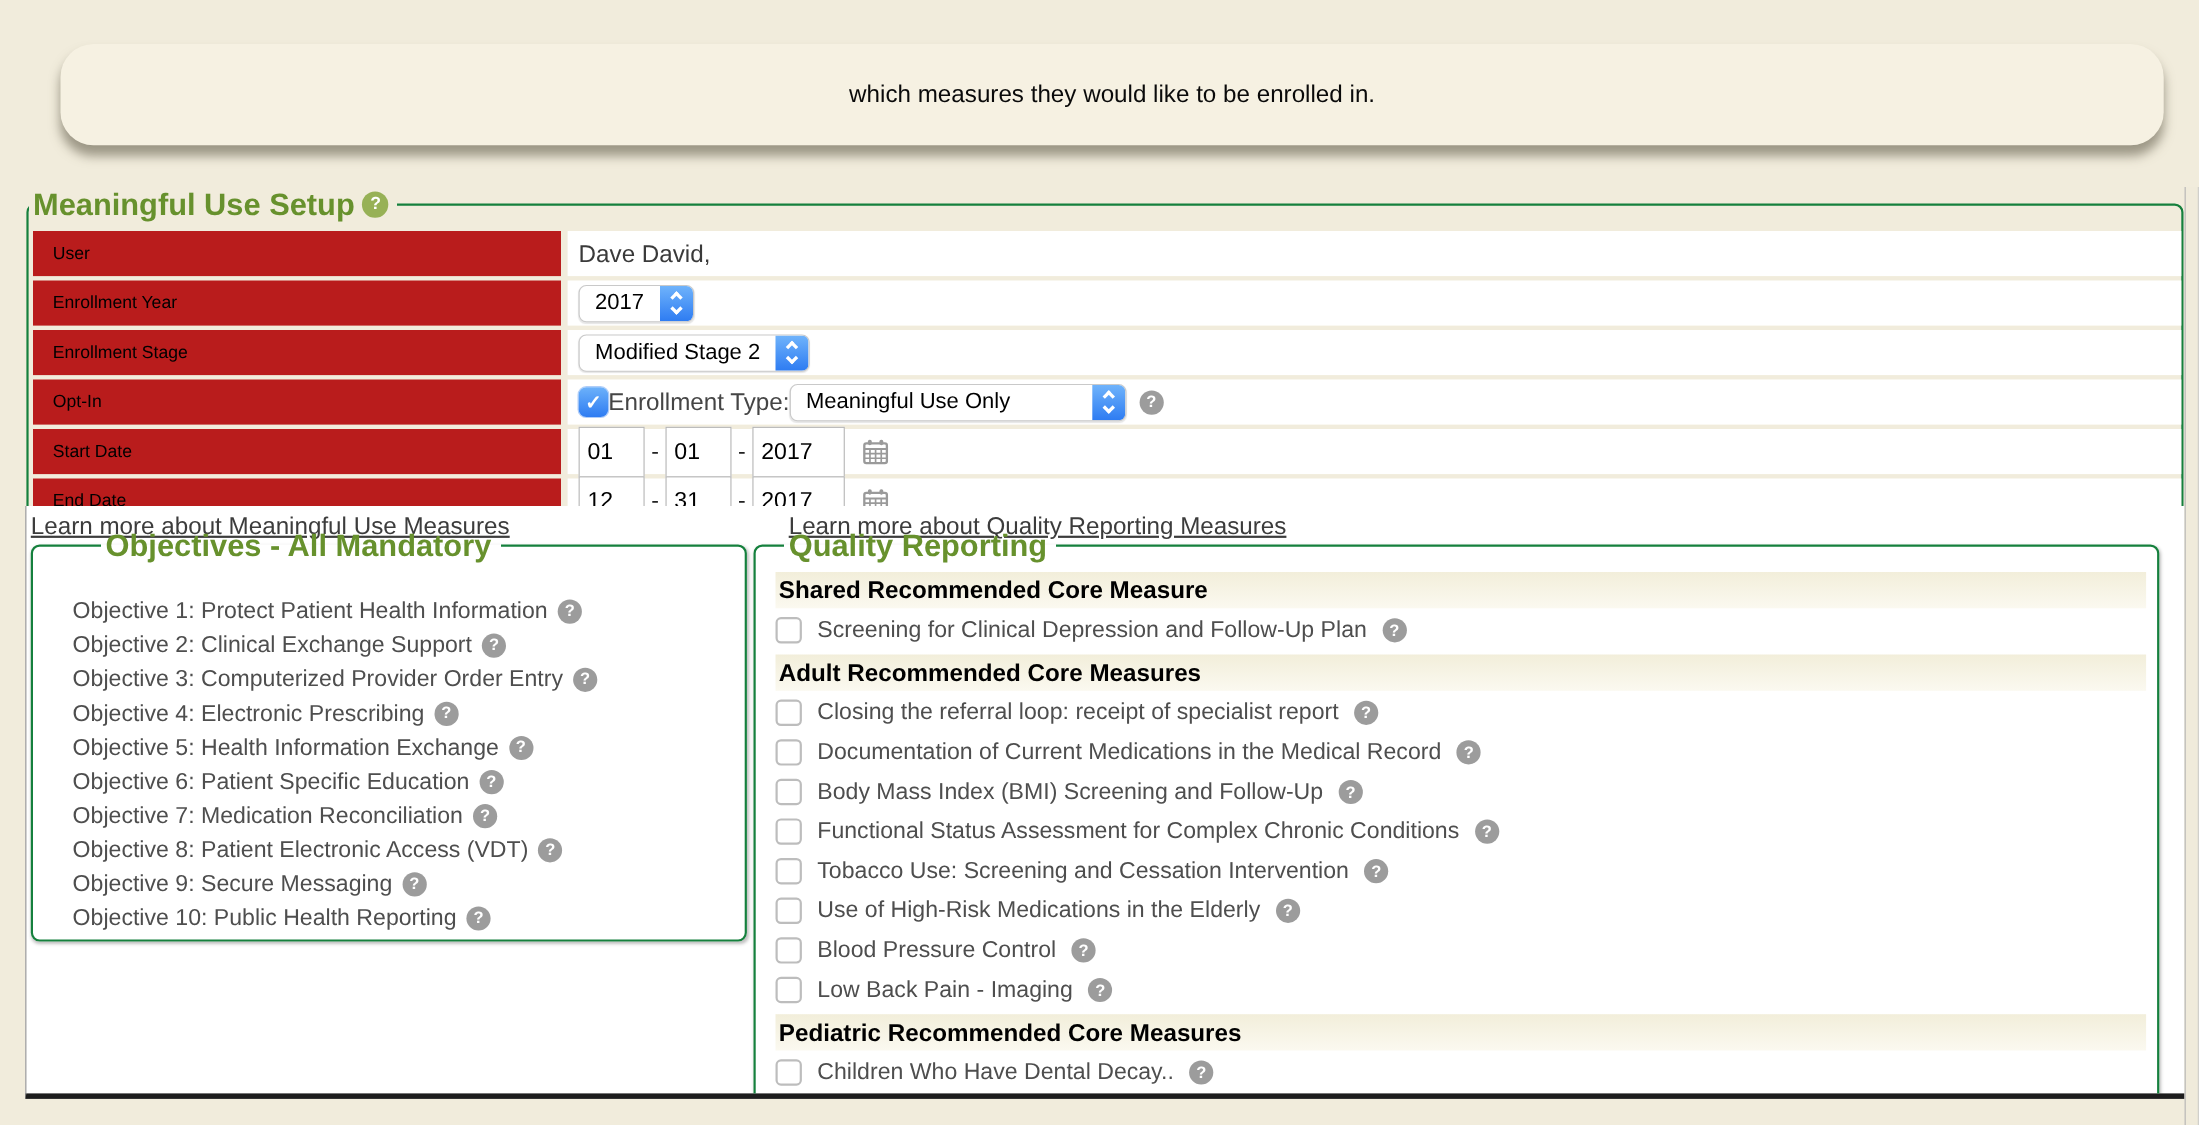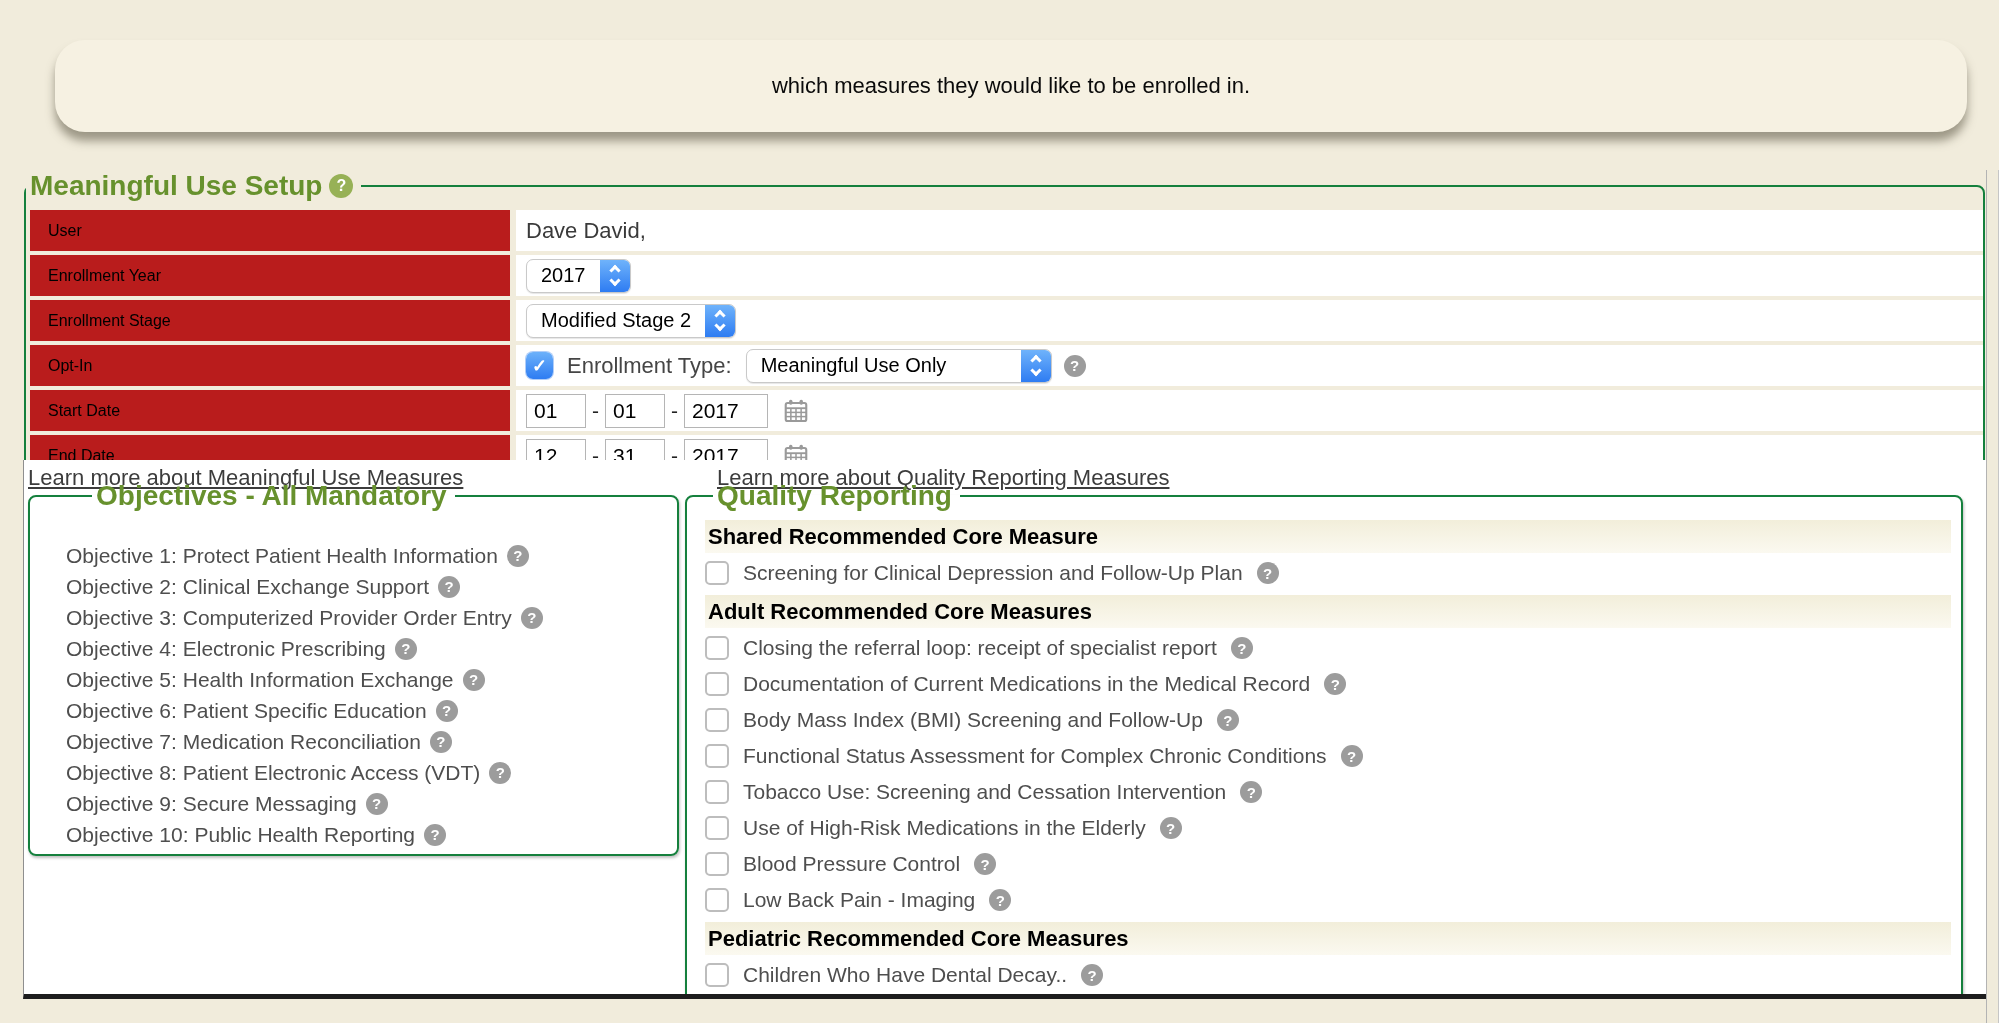--- a/index.html
+++ b/index.html
@@ -61,25 +61,25 @@
     background:linear-gradient(180deg,#6cb1fa 0%, #2e7cf2 100%);
     box-shadow:0 0 0 1px rgba(80,145,240,0.45);
     color:#fff; font-size:18px; font-weight:bold;
     display:inline-flex; align-items:center; justify-content:center; cursor:pointer;
   }
   .cbx {
     width:24px; height:24px; border-radius:5px; flex:none;
     background:#fff; border:2px solid #bdbdbd; cursor:pointer;
   }
 
-  .etype-label { font-size:22px; color:#454545; margin:0 14px; }
+  .etype-label { font-size:22px; color:#454545; margin:0 0; }
 
   
   .date-in {
-    height:34px; border:1px solid #b5b5b5; background:#fff; color:#000;
+    height:46px; border:1px solid #b5b5b5; background:#fff; color:#000;
     font-size:21px; padding:0 7px; font-family:inherit; outline:none;
   }
   .d-m { width:60px; } .d-y { width:84px; }
   .dash { font-size:21px; color:#222; margin:0 6px; }
   .cal { margin-left:14px; cursor:pointer; display:inline-flex; }
 
   
   .help {
     width:22px; height:22px; border-radius:50%; flex:none;
     background:#9c9c9c; color:#fff; font-size:15px; font-weight:bold;

